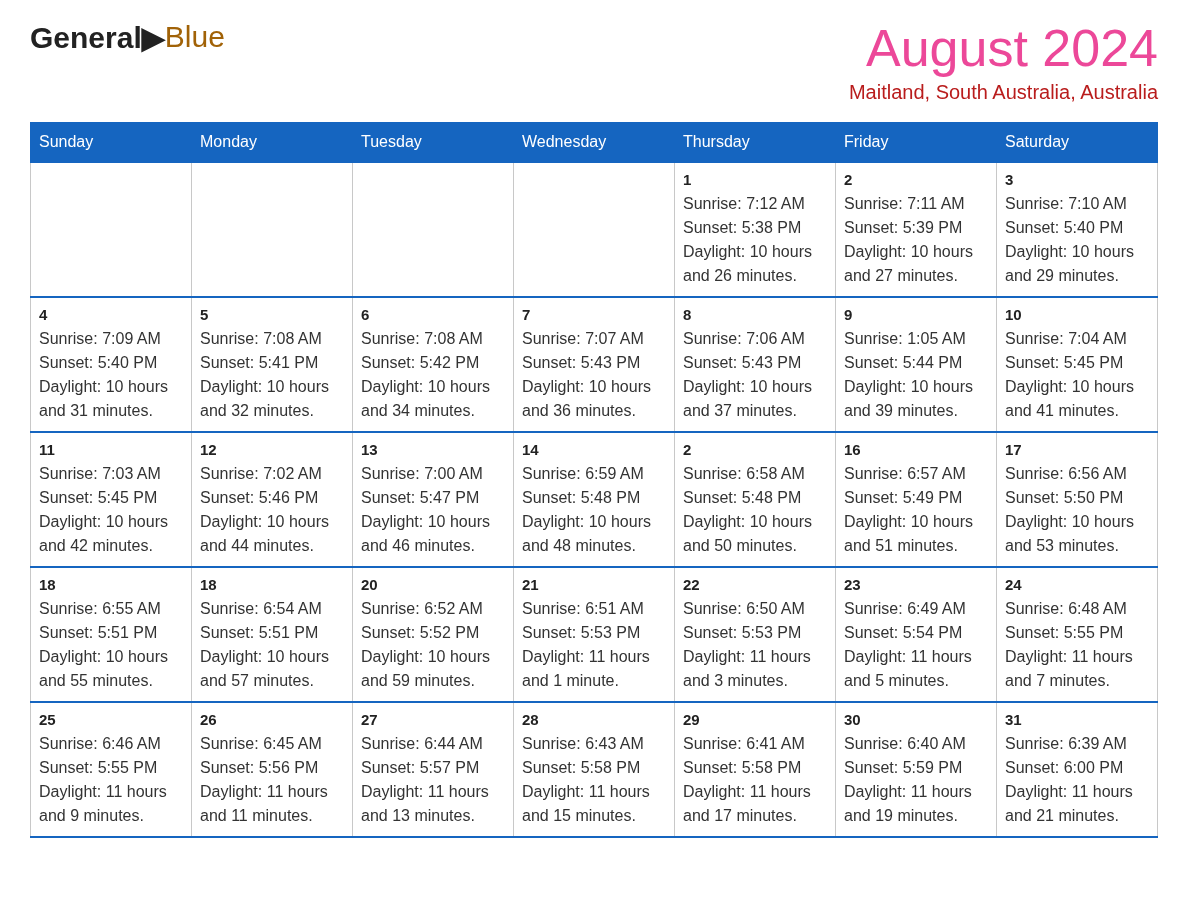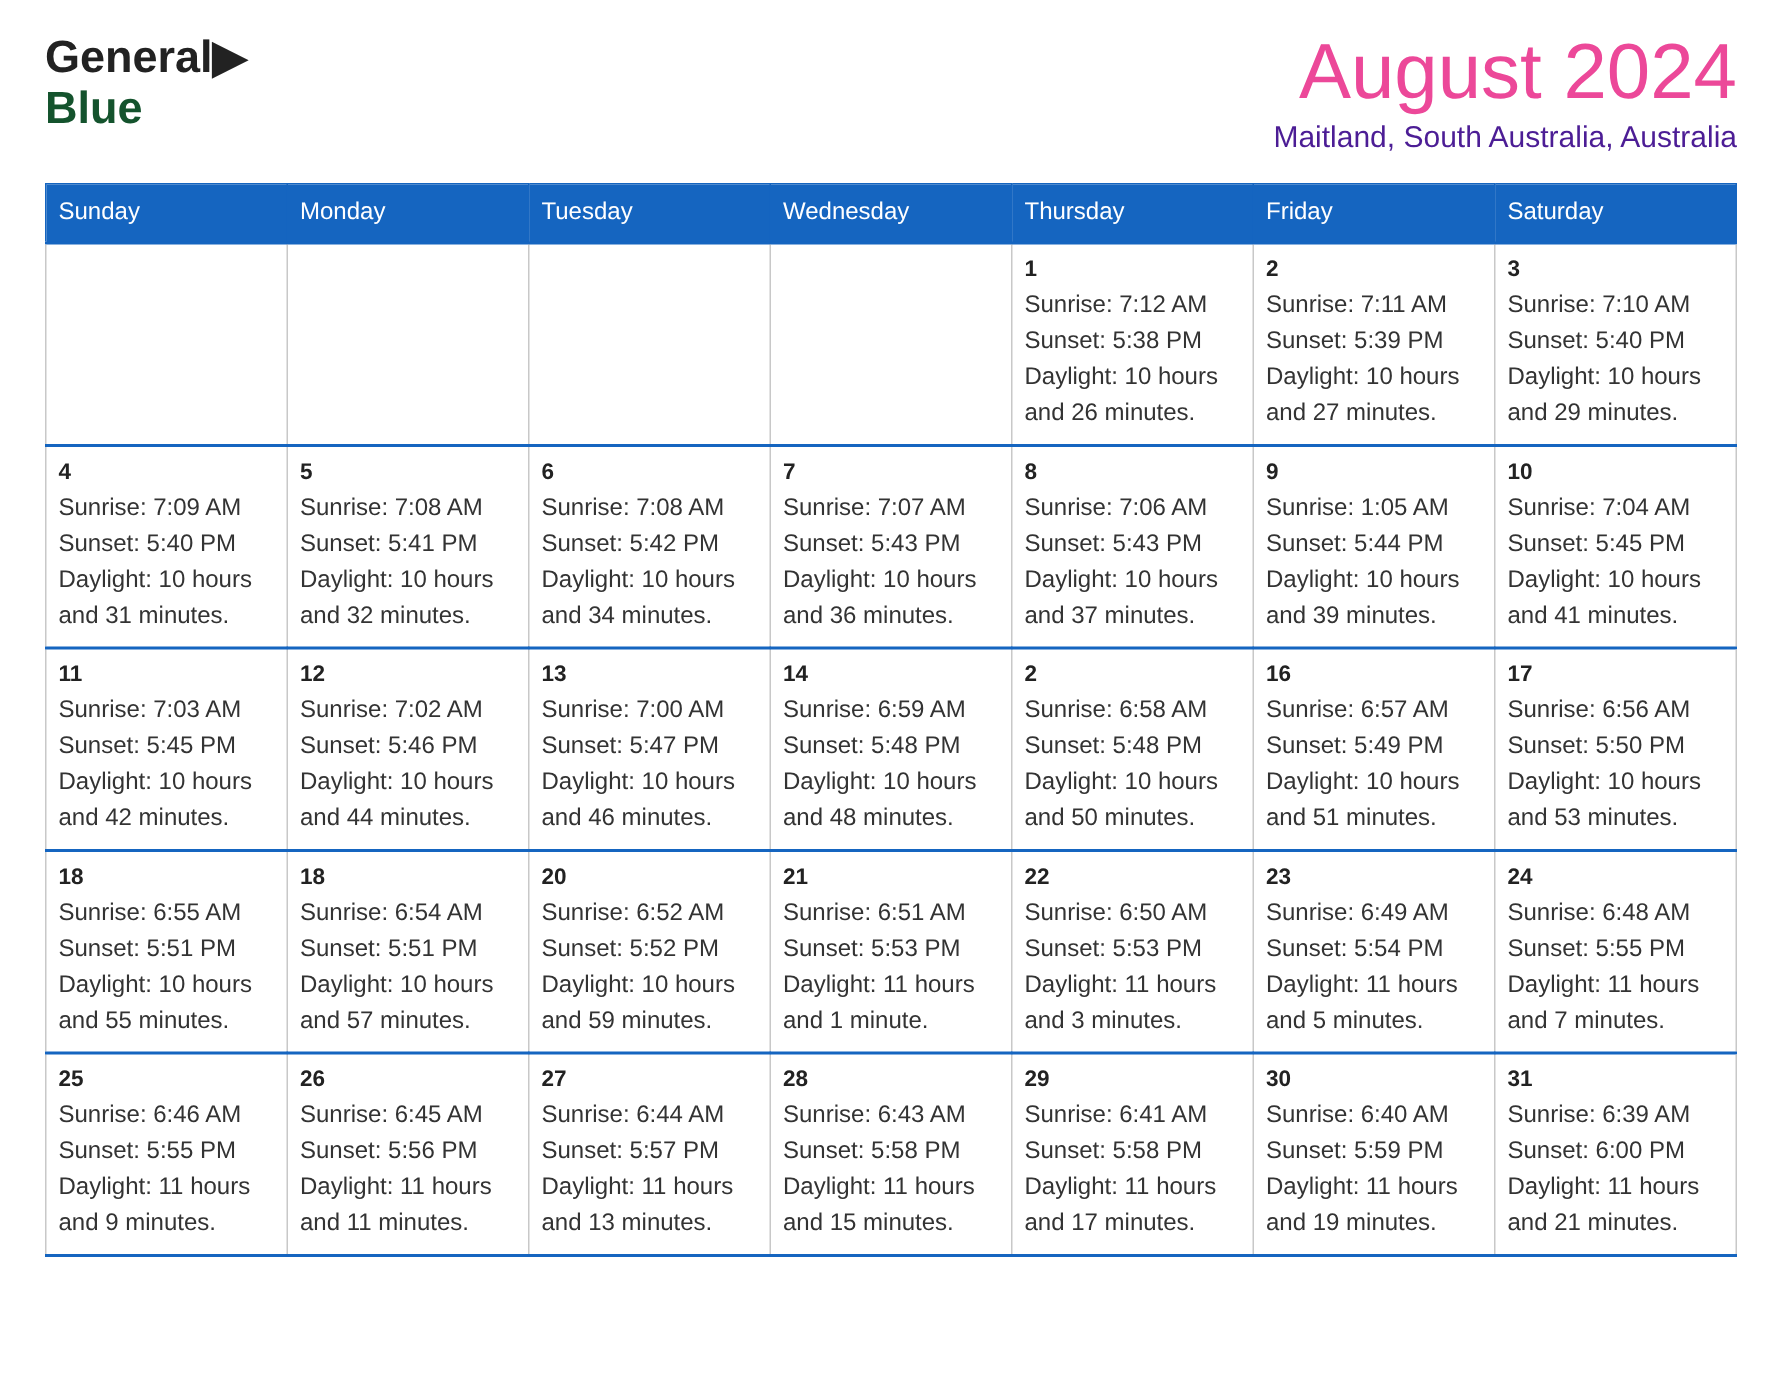--- a/index.html
+++ b/index.html
@@ -21,21 +21,21 @@
       text-align: right;
     }
     .title-month {
       font-size: 52px;
       font-weight: 300;
       color: #ec4899;
       line-height: 1.1;
     }
     .title-location {
       font-size: 20px;
-      color: #4c1d95;
+      color: #b91c1c;
       margin-top: 4px;
     }
     .calendar {
       width: 100%;
       border-collapse: collapse;
       border: 1px solid #b0b0b0;
       padding-left: 45px;
     }
     .calendar th {
       background: #1565c0;
@@ -69,33 +69,32 @@
     .day-info {
       font-size: 16px;
       color: #333;
       line-height: 1.5;
     }
     .empty-cell {
       background: #f9f9f9;
     }
     .logo-wrapper {
       display: flex;
-      flex-direction: column;
+      flex-direction: row;
     }
     .logo-row1 {
       font-size: 30px;
       font-weight: bold;
       color: #222;
     }
     .logo-row2 {
       font-size: 30px;
-      font-weight: bold;
-      color: #14532d;
+      font-weight: normal;
+      color: #a16207;
       display: flex;
-      align-items: center;
     }
   </style>
 </head>
 <body>
 
 <div class="header-area">
   <div class="logo-wrapper">
     <div class="logo-row1">
       <span>General</span>▶
     </div>

